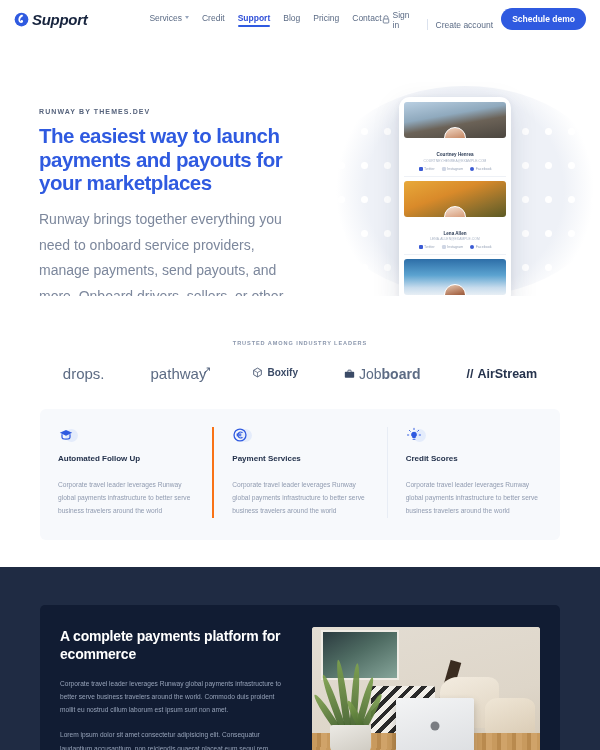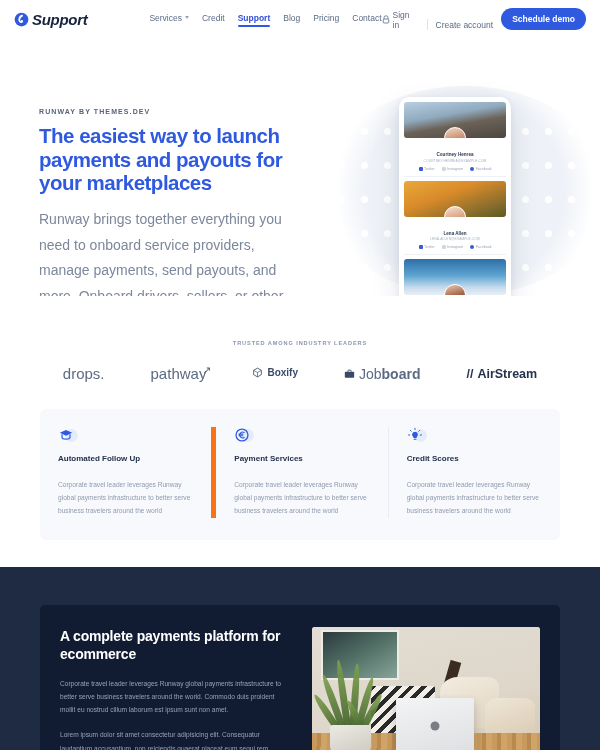--- a/index.html
+++ b/index.html
@@ -115,21 +115,21 @@
   .arrow-up { position:absolute; right:-5px; top:-1px; font-size:11px; color:#5c6b84; }
 
   
   .features-wrap { margin:27px 40px 0 40px; background:#f7f9fc; border-radius:6px; padding:18px 0 22px 0; display:flex; }
   .fcard { flex:1; padding:0 18px; }
   .ficon { width:16px; height:16px; position:relative; margin-bottom:11px; }
   .ficon .halo { position:absolute; right:-4px; top:2px; width:13px; height:13px; border-radius:50%; background:#e4ecfb; }
   .ficon svg { position:relative; z-index:2; }
   .ftitle { font-size:8px; font-weight:bold; color:#24324c; margin-bottom:16px; }
   .fdesc { font-size:6.6px; line-height:1.95; color:#909bb0; }
-  .fcard.mid { border-left:5px solid #f97316; }
+  .fcard.mid { border-left:2px solid #f97316; }
   .fcard.last { border-left:1px solid #e8edf5; }
 
   
   .dark {
     margin-top:27px; background:#1f2b43; width:100%; height:238px;
     position:relative; padding:38px 40px 0 40px;
   }
   .dark-panel {
     background:#111c33; border-radius:5px; height:100%;
     display:flex; padding:22px 20px 0 20px; gap:22px;

